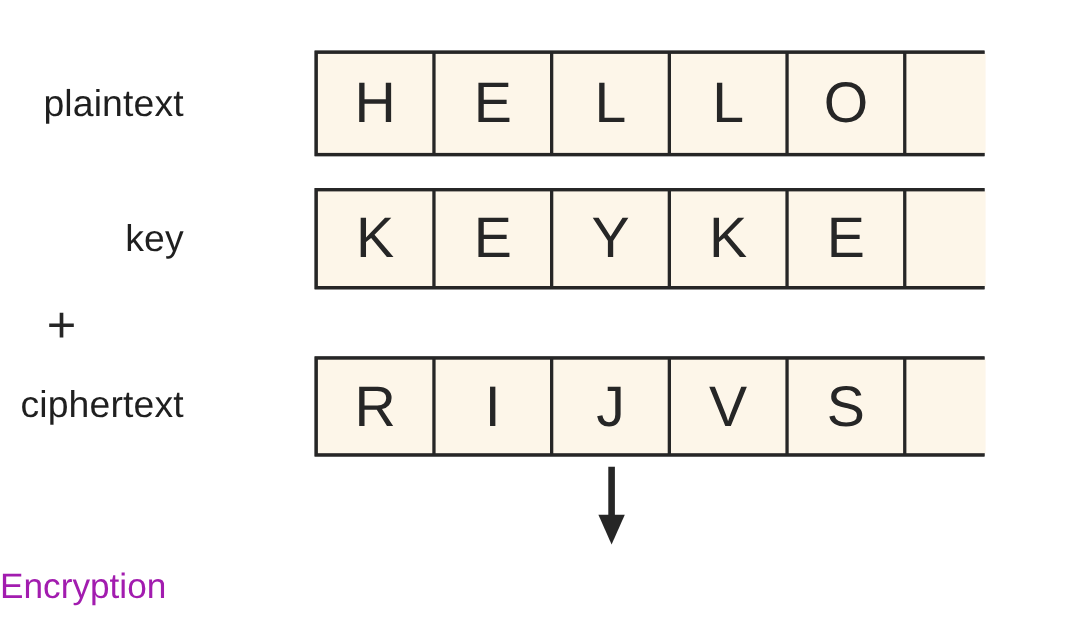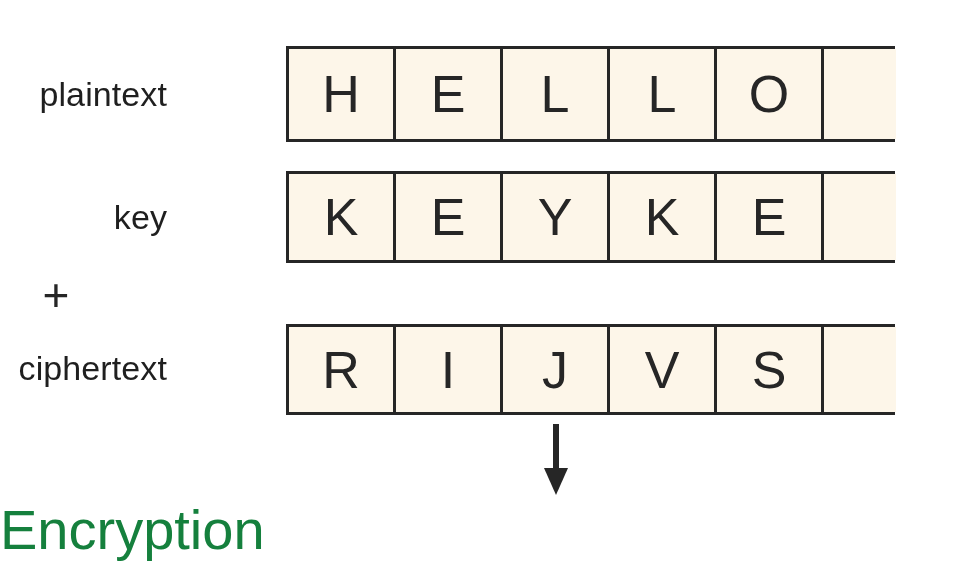--- a/index.html
+++ b/index.html
@@ -90,26 +90,26 @@
     left: 543px;
     top: 424px;
     width: 26px;
     height: 72px;
   }
 
   
   .caption {
     position: absolute;
     left: 0;
-    top: 499px;
+    top: 516px;
     width: 980px;
     text-align: center;
-    font-size: 56px;
+    font-size: 32px;
     line-height: 1.1;
-    color: #15803d;
+    color: #a21caf;
     padding-right: 860px;
     box-sizing: border-box;
     white-space: nowrap;
   }
 </style>
 </head>
 <body>
 
 <div id="diagram">
 

